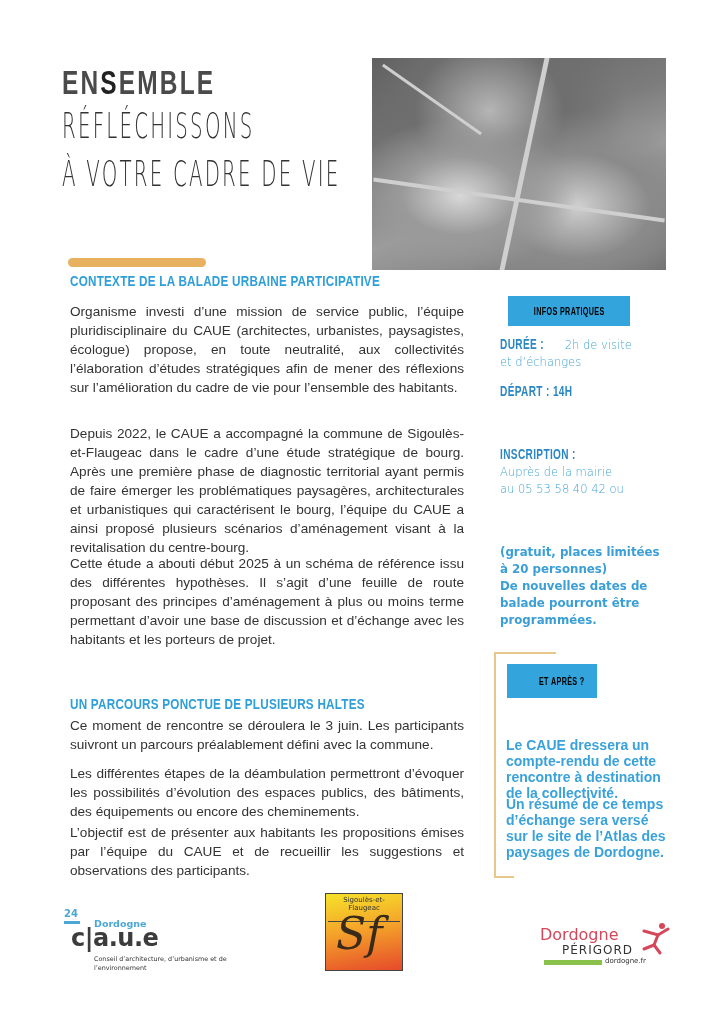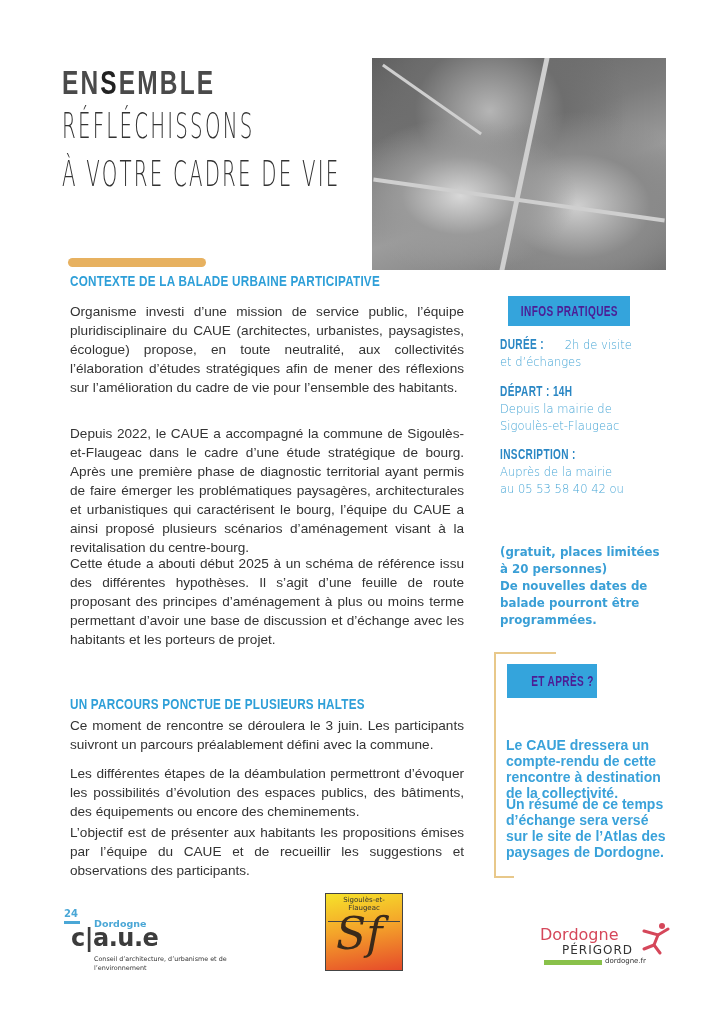--- a/index.html
+++ b/index.html
@@ -44,22 +44,22 @@
       font-size: 13.6px; line-height: 19px; color: #333; text-align: justify;
     }
     .p1 { top: 302px; }
     .p2 { top: 424px; }
     .p3 { top: 554px; }
     .p4 { top: 716px; }
     .p5 { top: 764px; }
     .p6 { top: 823px; }
 
     .label-box {
-      position: absolute; background: #34a4dc; color: #4c1d95;
-      font-family: "Liberation Sans", sans-serif; font-weight: bold; font-size: 14px;
+      position: absolute; background: #34a4dc; color: #000000;
+      font-family: "Liberation Sans", sans-serif; font-weight: bold; font-size: 10px;
       display: flex; align-items: center; justify-content: center; letter-spacing: 0.5px;
     }
     .label-box span { display: inline-block; transform: scaleX(0.72); white-space: nowrap; }
     .infos-box { left: 508px; top: 296px; width: 122px; height: 30px; }
     .apres-box { left: 507px; top: 664px; width: 90px; height: 34px; padding-left: 20px; }
 
     .side { position: absolute; left: 500px; width: 165px; font-family: "DejaVu Sans", sans-serif; font-size: 11.5px; line-height: 17px; color: #4aa7d6; }
     .side .key {
       font-family: "Liberation Sans", sans-serif; font-weight: bold; color: #2a87c4; font-size: 14px;
       display: inline-block; transform: scaleX(0.72); transform-origin: left; white-space: nowrap; letter-spacing: 0.5px;
@@ -134,21 +134,20 @@
     <span>INFOS PRATIQUES</span>
   </div>
 
 <div class="side duree">
   <span class="key">DURÉE :</span><span class="val"> 2h de visite</span><br>
   <span class="val">et d’échanges</span>
 </div>
 
 <div class="side depart">
   <span class="key">DÉPART : 14H</span><br>
-  <span class="val">Depuis la mairie de Sigoulès-et-Flaugeac</span>
 </div>
 
 <div class="side inscription">
   <span class="key">INSCRIPTION :</span><br>
   <span class="val">Auprès de la mairie</span><br>
   <span class="val">au 05 53 58 40 42 ou</span><br>
 </div>
 
 <div class="side gratuit">
   <div>(gratuit, places limitées à 20 personnes)</div>

